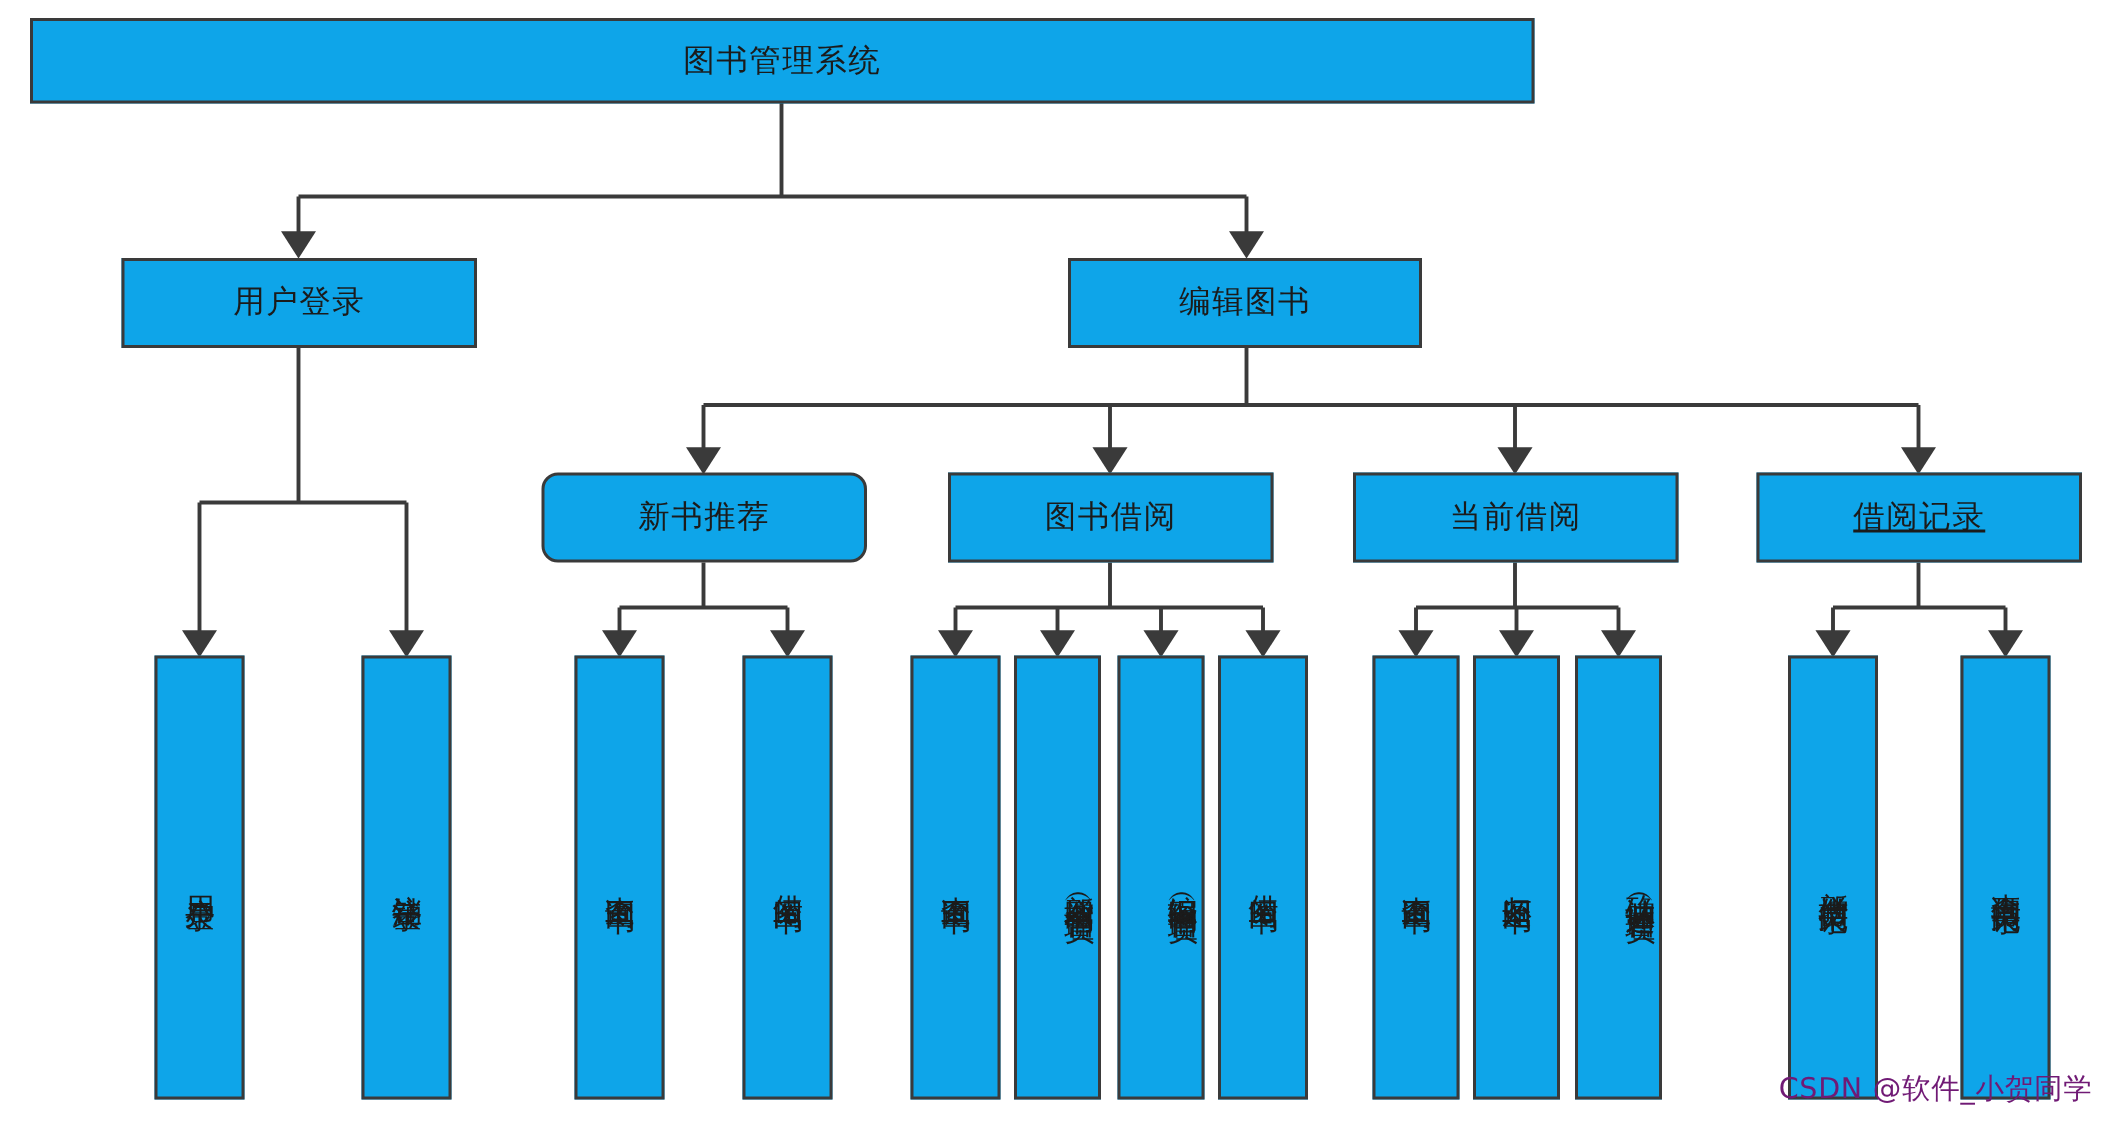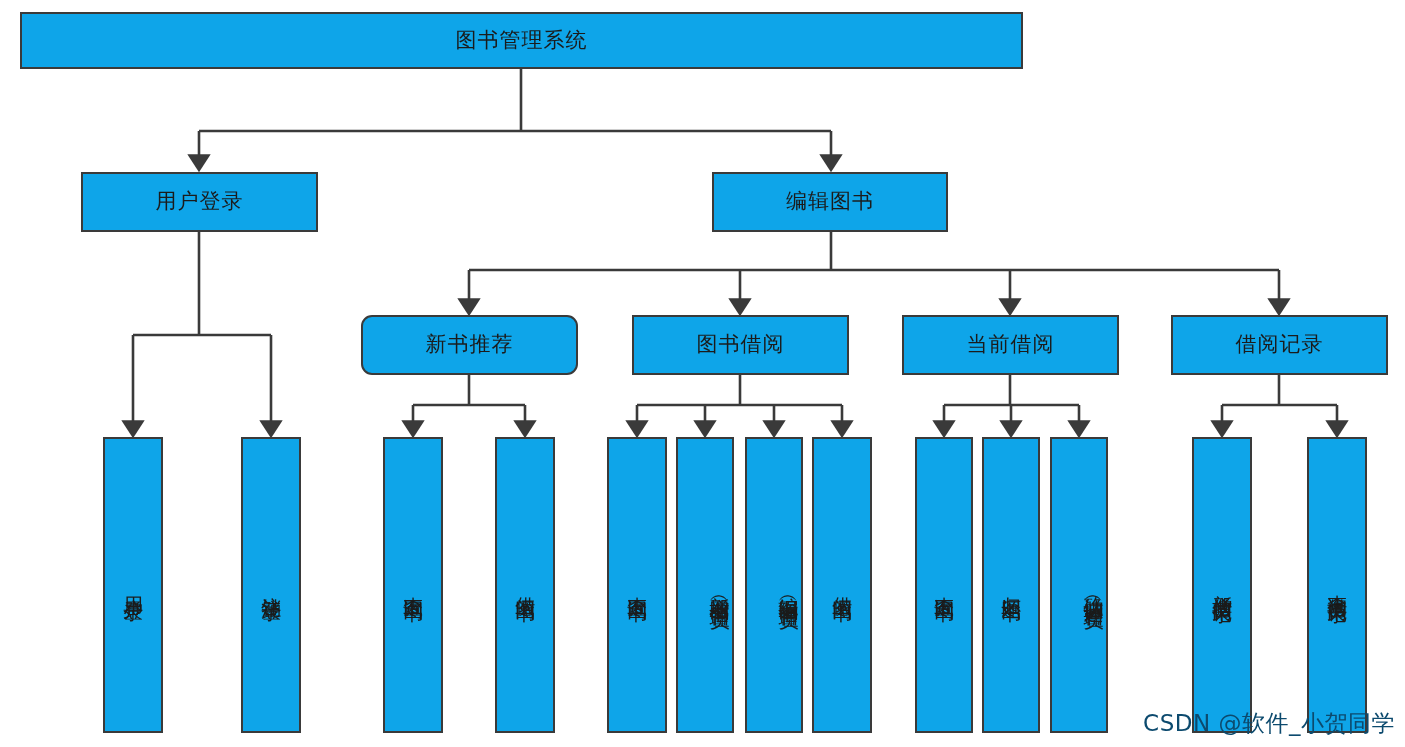--- a/index.html
+++ b/index.html
@@ -54,22 +54,22 @@
     justify-content: center;
   }
   .node-v.short-label {
     align-items: center;
     padding-top: 0;
   }
   #watermark {
     position: absolute;
     right: 10px;
     bottom: 8px;
-    font-size: 23px;
-    color: #0c4a6e;
+    font-size: 19px;
+    color: #701a75;
     letter-spacing: 0.5px;
     white-space: nowrap;
     z-index: 5;
   }
 </style>
 </head>
 <body>
 
 <div id="diagram-root">
 
@@ -136,21 +136,21 @@
 
   <div class="node node-h" style="left:361px; top:315px; width:217px; height:60px;border-radius:11px;">
     <span>新书推荐</span>
   </div>
   <div class="node node-h" style="left:902px; top:315px; width:217px; height:60px;">
     <span>当前借阅</span>
   </div>
   <div class="node node-h" style="left:632px; top:315px; width:217px; height:60px;">
     <span>图书借阅</span>
   </div>
-  <div class="node node-h" style="left:1171px; top:315px; width:217px; height:60px;">
+  <div class="node node-h" style="left:1171px; top:315px; width:217px; height:60px;text-decoration:underline;">
     <span>借阅记录</span>
   </div>
 
   <div class="node node-v short-label" style="left:103px; top:437px; width:60px; height:296px;">
     <span>用户登录</span>
   </div>
   <div class="node node-v short-label" style="left:241px; top:437px; width:60px; height:296px;">
     <span>注销登录</span>
   </div>
 

